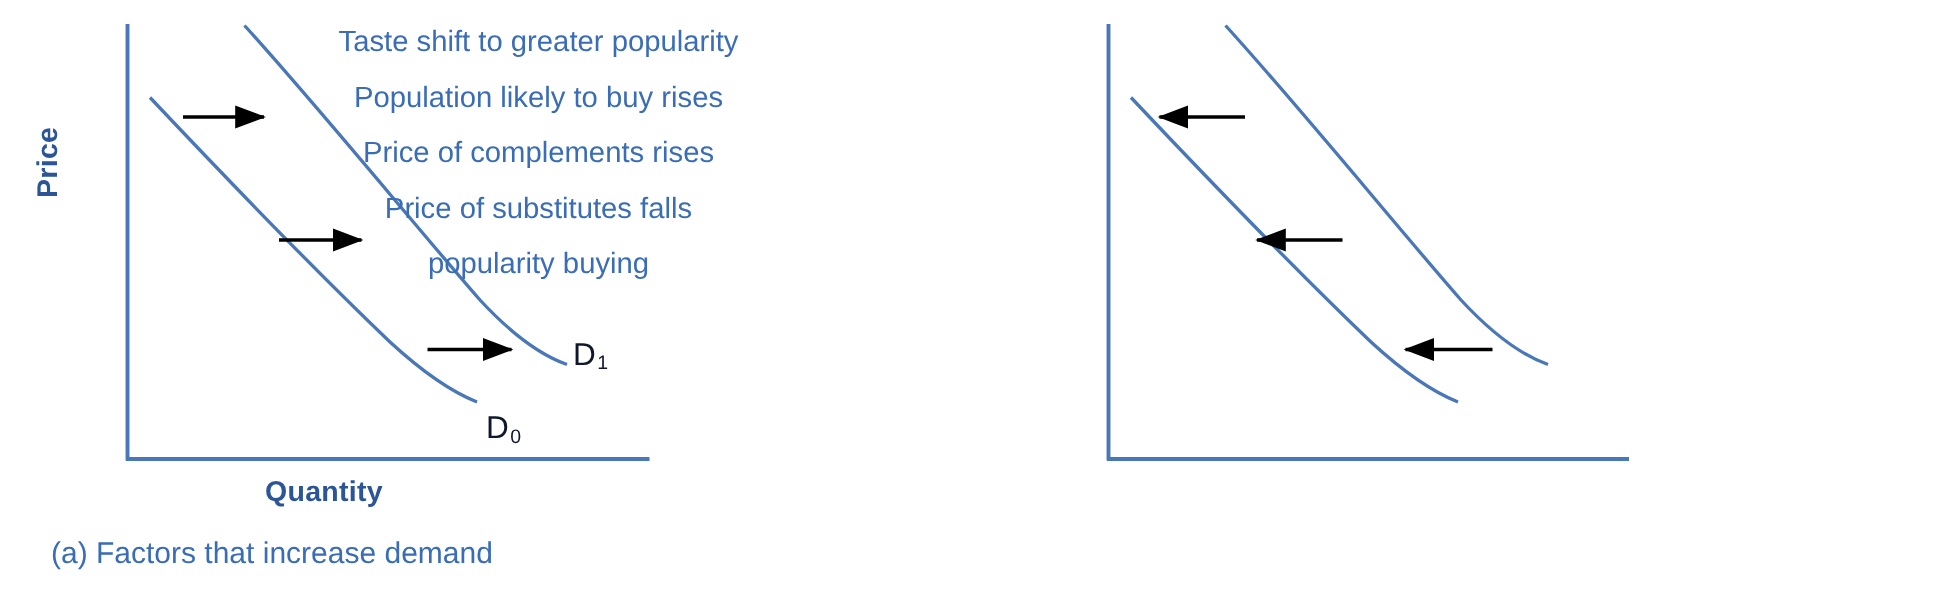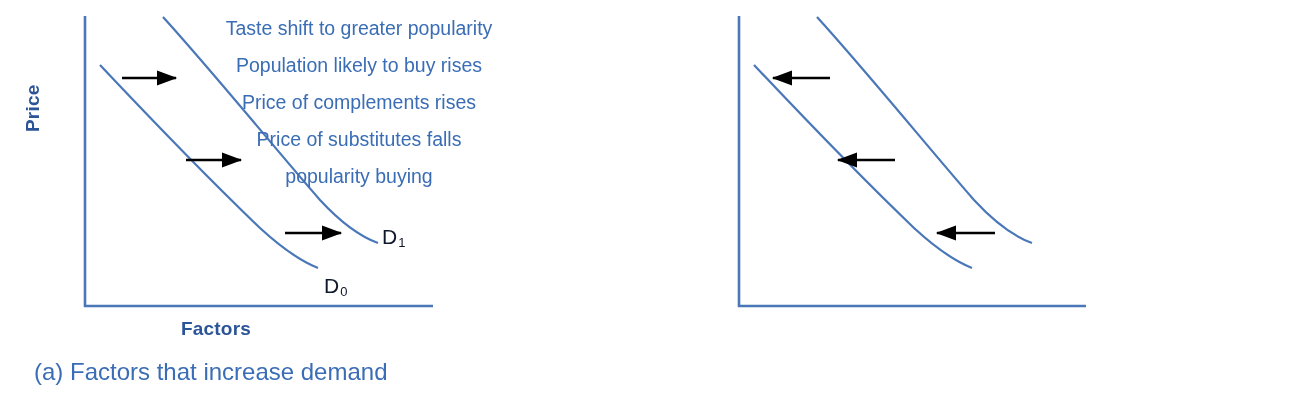--- a/index.html
+++ b/index.html
@@ -87,21 +87,21 @@
     vertical-align: baseline;
     position: relative;
     bottom: -3px;
     padding-left: 1px;
   }
 
   
   .caption {
     position: absolute;
     color: #3a6db5;
-    font-size: 24px;
+    font-size: 20px;
     white-space: nowrap;
   }
   .caption-a { left: 34px; top: 358px; }
 </style>
 </head>
 <body>
 
 <div class="figure">
 
   <div class="panel panel-a">
@@ -121,21 +121,21 @@
       <path d="M 100,65 C 150,118 215,185 260,228 C 285,251 303,262 318,268" fill="none" stroke="#4a77b8" stroke-width="2.2"></path>
 
       <path d="M 163,17 C 213,72 278,152 320,200 C 345,227 364,238 378,243" fill="none" stroke="#4a77b8" stroke-width="2.2"></path>
 
       <line x1="122" y1="78" x2="176" y2="78" stroke="#000000" stroke-width="2.4" marker-end="url(#ah-r-a)"></line>
       <line x1="186" y1="160" x2="241" y2="160" stroke="#000000" stroke-width="2.4" marker-end="url(#ah-r-a)"></line>
       <line x1="285" y1="233" x2="341" y2="233" stroke="#000000" stroke-width="2.4" marker-end="url(#ah-r-a)"></line>
     </svg>
 
     <div class="axis-title y-axis-title">Price</div>
-    <div class="axis-title x-axis-title">Factors</div>
+    <div class="axis-title x-axis-title">Quantity</div>
 
     <div class="factor-list">
       <div class="factor-line">Taste shift to greater popularity</div>
       <div class="factor-line">Population likely to buy rises</div>
       <div class="factor-line">Price of complements rises</div>
       <div class="factor-line">Price of substitutes falls</div>
       <div class="factor-line">
         <span>popularity buying</span>
       </div>
     </div>

